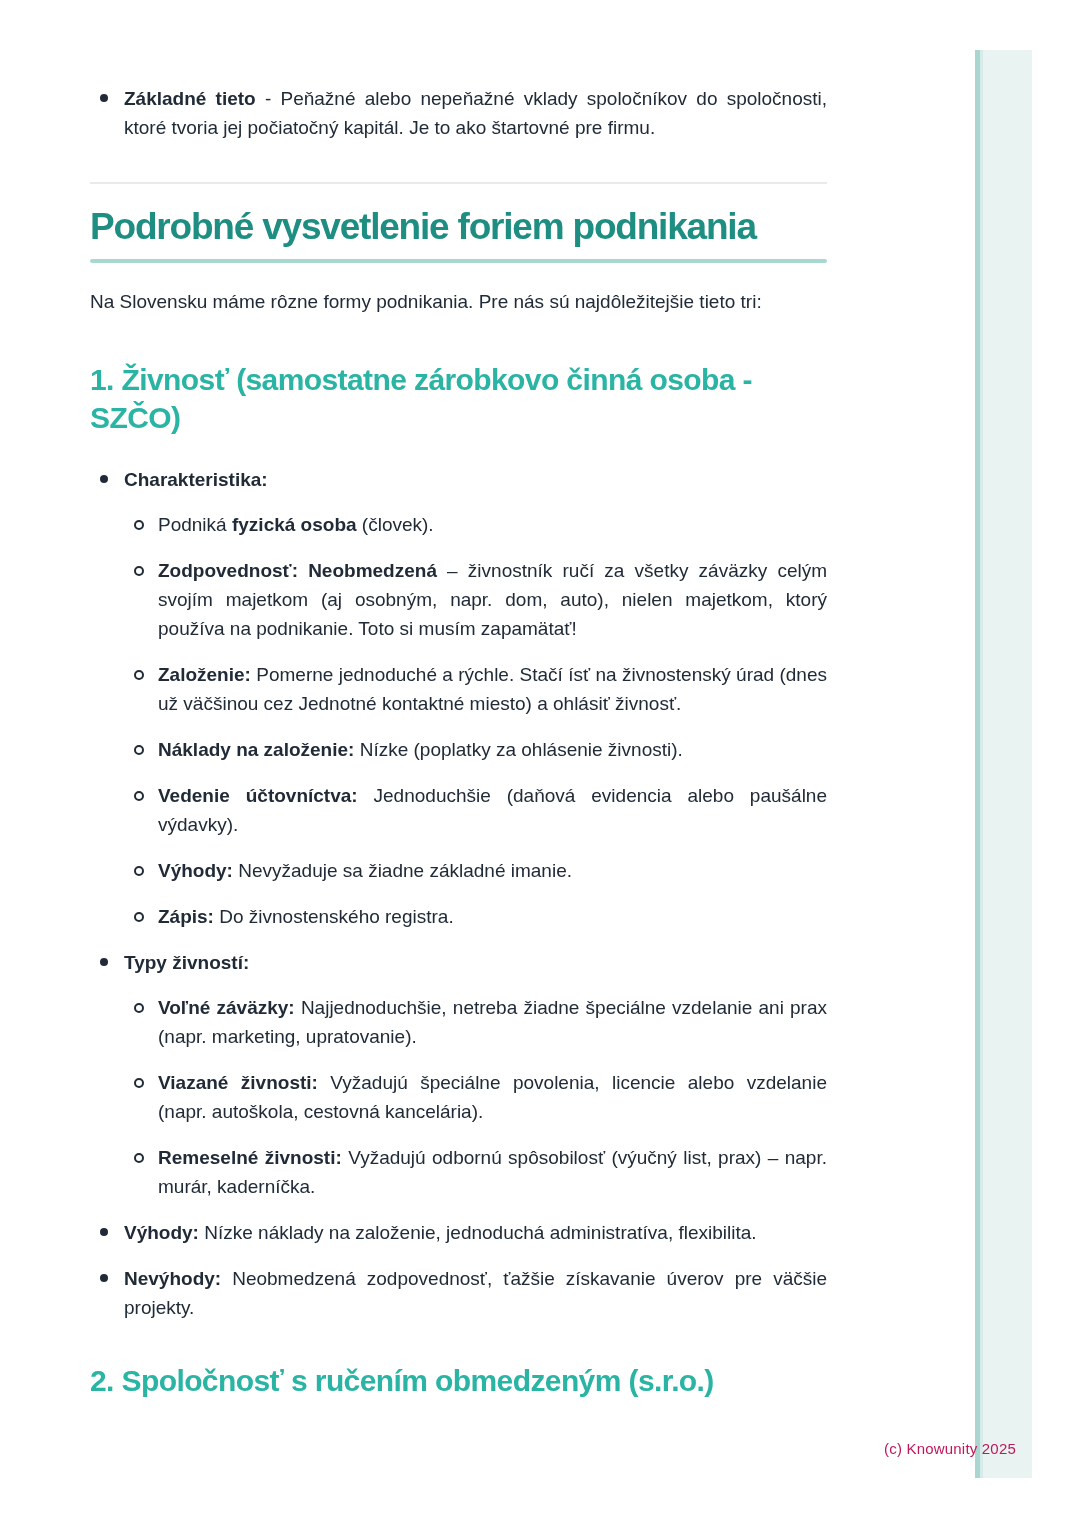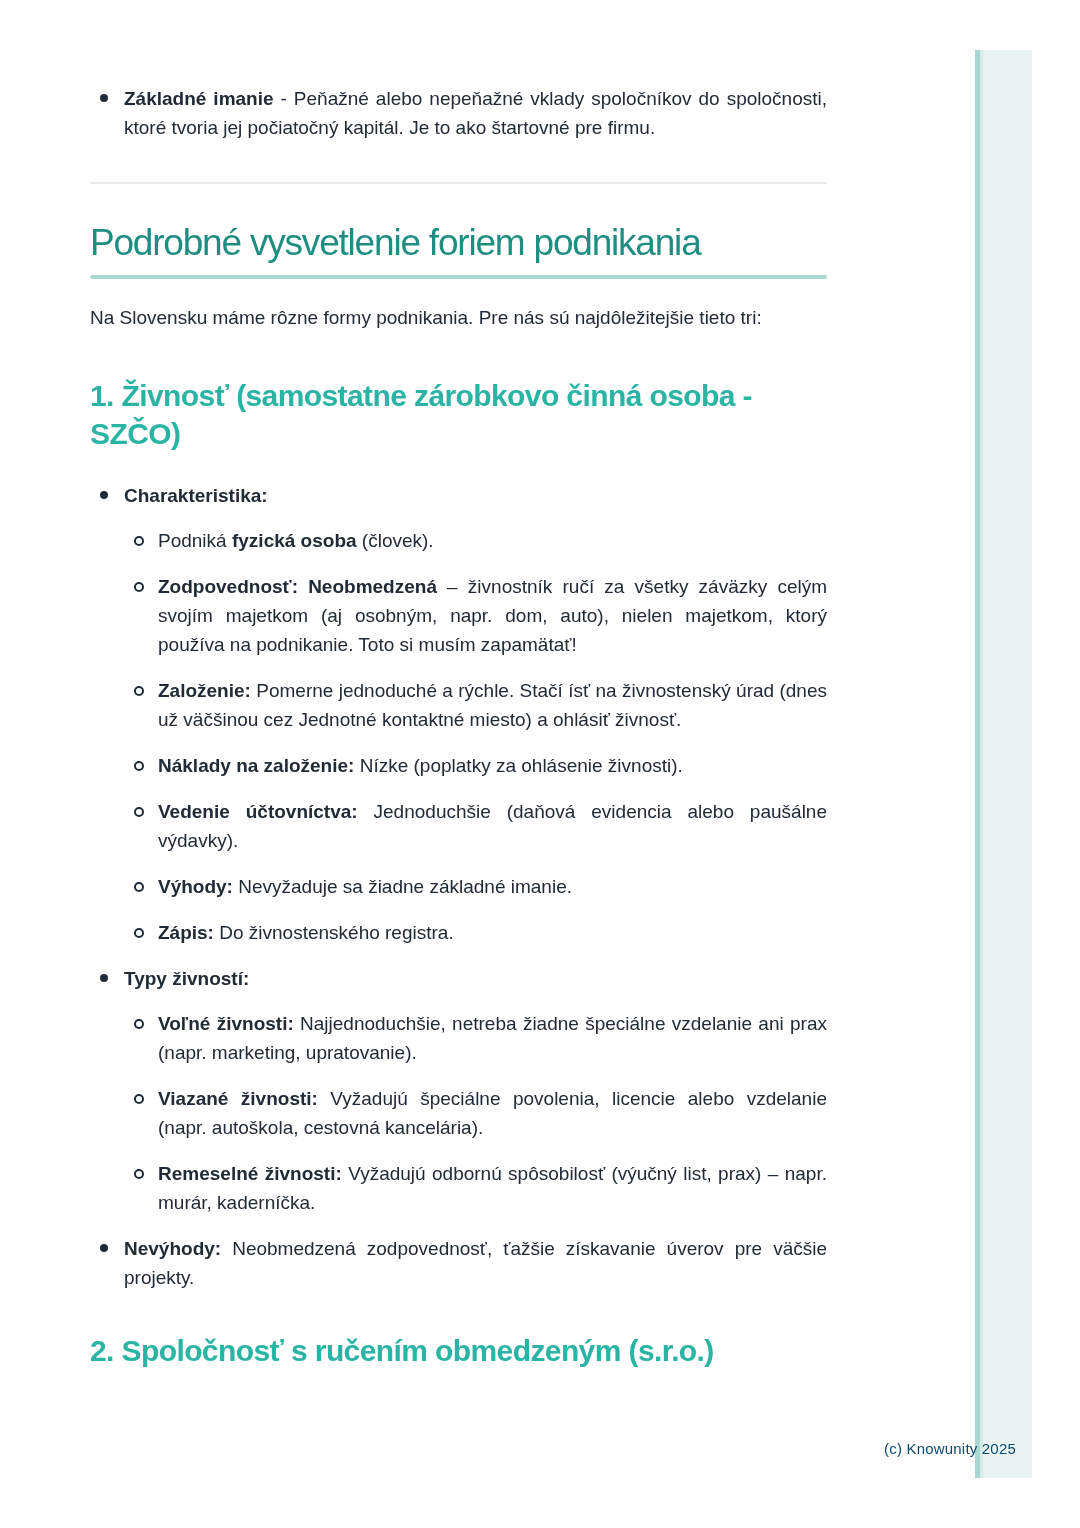--- a/index.html
+++ b/index.html
@@ -10,31 +10,31 @@
     color:#212b38;
   }
   .side-bar{
     position:absolute;top:50px;left:975px;width:52px;height:1428px;
     background:#e9f4f2;
     border-left:5px solid #a9d6d0;
     box-shadow:inset 3px 0 0 #d7ece8;
   }
   .copyright{
     position:absolute;top:1440px;right:64px;z-index:5;
-    font-size:15px;color:#0c4a6e;letter-spacing:.2px;
+    font-size:15px;color:#be185d;letter-spacing:.2px;
   }
   .content{
     position:absolute;left:90px;top:0;width:737px;
     font-size:19px;line-height:29px;
   }
   .intro-block{padding-top:56px;}
   .divider{border:none;border-top:2px solid #e8eaec;margin:40px 0 0 0;}
   h1.doc-title{
-    margin:36px 0 0 0;
-    font-size:37px;line-height:46px;font-weight:400;
+    margin:20px 0 0 0;
+    font-size:37px;line-height:46px;font-weight:700;
     letter-spacing:-1.2px;white-space:nowrap;
     color:#1d8e81;
   }
   .title-underline{height:4px;background:#a9d8d1;margin-top:9px;border-radius:2px;}
   .intro-p{margin:24px 0 0 0;text-align:justify;line-height:30px;}
   h2.sec-title{
     margin:44px 0 0 0;
     font-size:30px;line-height:38px;font-weight:700;
     letter-spacing:-0.6px;
     color:#2ab4a4;
@@ -56,21 +56,21 @@
 
 <div class="side-bar"></div>
 
 <div class="copyright">(c) Knowunity 2025</div>
 
 <div class="content">
 
   <div class="list intro-block">
       <div class="li li1">
         <span class="marker dot"></span>
-        <span class="txt"><b>Základné imanie</b> - Peňažné alebo nepeňažné vklady spoločníkov do spoločnosti, ktoré tvoria jej počiatočný kapitál. Je to ako štartovné pre firmu.</span>
+        <span class="txt"><b>Základné tieto</b> - Peňažné alebo nepeňažné vklady spoločníkov do spoločnosti, ktoré tvoria jej počiatočný kapitál. Je to ako štartovné pre firmu.</span>
       </div>
     </div>
 
   <hr class="divider">
 
   <h1 class="doc-title">Podrobné vysvetlenie foriem podnikania</h1>
   <div class="title-underline"></div>
 
   <p class="intro-p">Na Slovensku máme rôzne formy podnikania. Pre nás sú najdôležitejšie tieto tri:</p>
 
@@ -110,33 +110,37 @@
             <span class="txt"><b>Zápis:</b> Do živnostenského registra.</span>
           </div>
         </div>
       </div>
       <div class="li li1">
         <span class="marker dot"></span>
         <span class="txt"><b>Typy živností:</b></span>
         <div class="sublist">
           <div class="li li2">
             <span class="marker ring"></span>
-            <span class="txt"><b>Voľné živnosti:</b> Najjednoduchšie, netreba žiadne špeciálne vzdelanie ani prax (napr. marketing, upratovanie).</span>
+            <span class="txt"><b>Voľné záväzky:</b> Najjednoduchšie, netreba žiadne špeciálne vzdelanie ani prax (napr. marketing, upratovanie).</span>
           </div>
           <div class="li li2">
             <span class="marker ring"></span>
             <span class="txt"><b>Viazané živnosti:</b> Vyžadujú špeciálne povolenia, licencie alebo vzdelanie (napr. autoškola, cestovná kancelária).</span>
           </div>
           <div class="li li2">
             <span class="marker ring"></span>
             <span class="txt"><b>Remeselné živnosti:</b> Vyžadujú odbornú spôsobilosť (výučný list, prax) – napr. murár, kaderníčka.</span>
           </div>
         </div>
       </div>
       <div class="li li1">
         <span class="marker dot"></span>
+        <span class="txt"><b>Výhody:</b> Nízke náklady na založenie, jednoduchá administratíva, flexibilita.</span>
+      </div>
+      <div class="li li1">
+        <span class="marker dot"></span>
         <span class="txt"><b>Nevýhody:</b> Neobmedzená zodpovednosť, ťažšie získavanie úverov pre väčšie projekty.</span>
       </div>
     </div>
 
   <h2 class="sec-title sec-title-2">2. Spoločnosť s ručením obmedzeným (s.r.o.)</h2>
 
 </div>
 
 </body></html>

